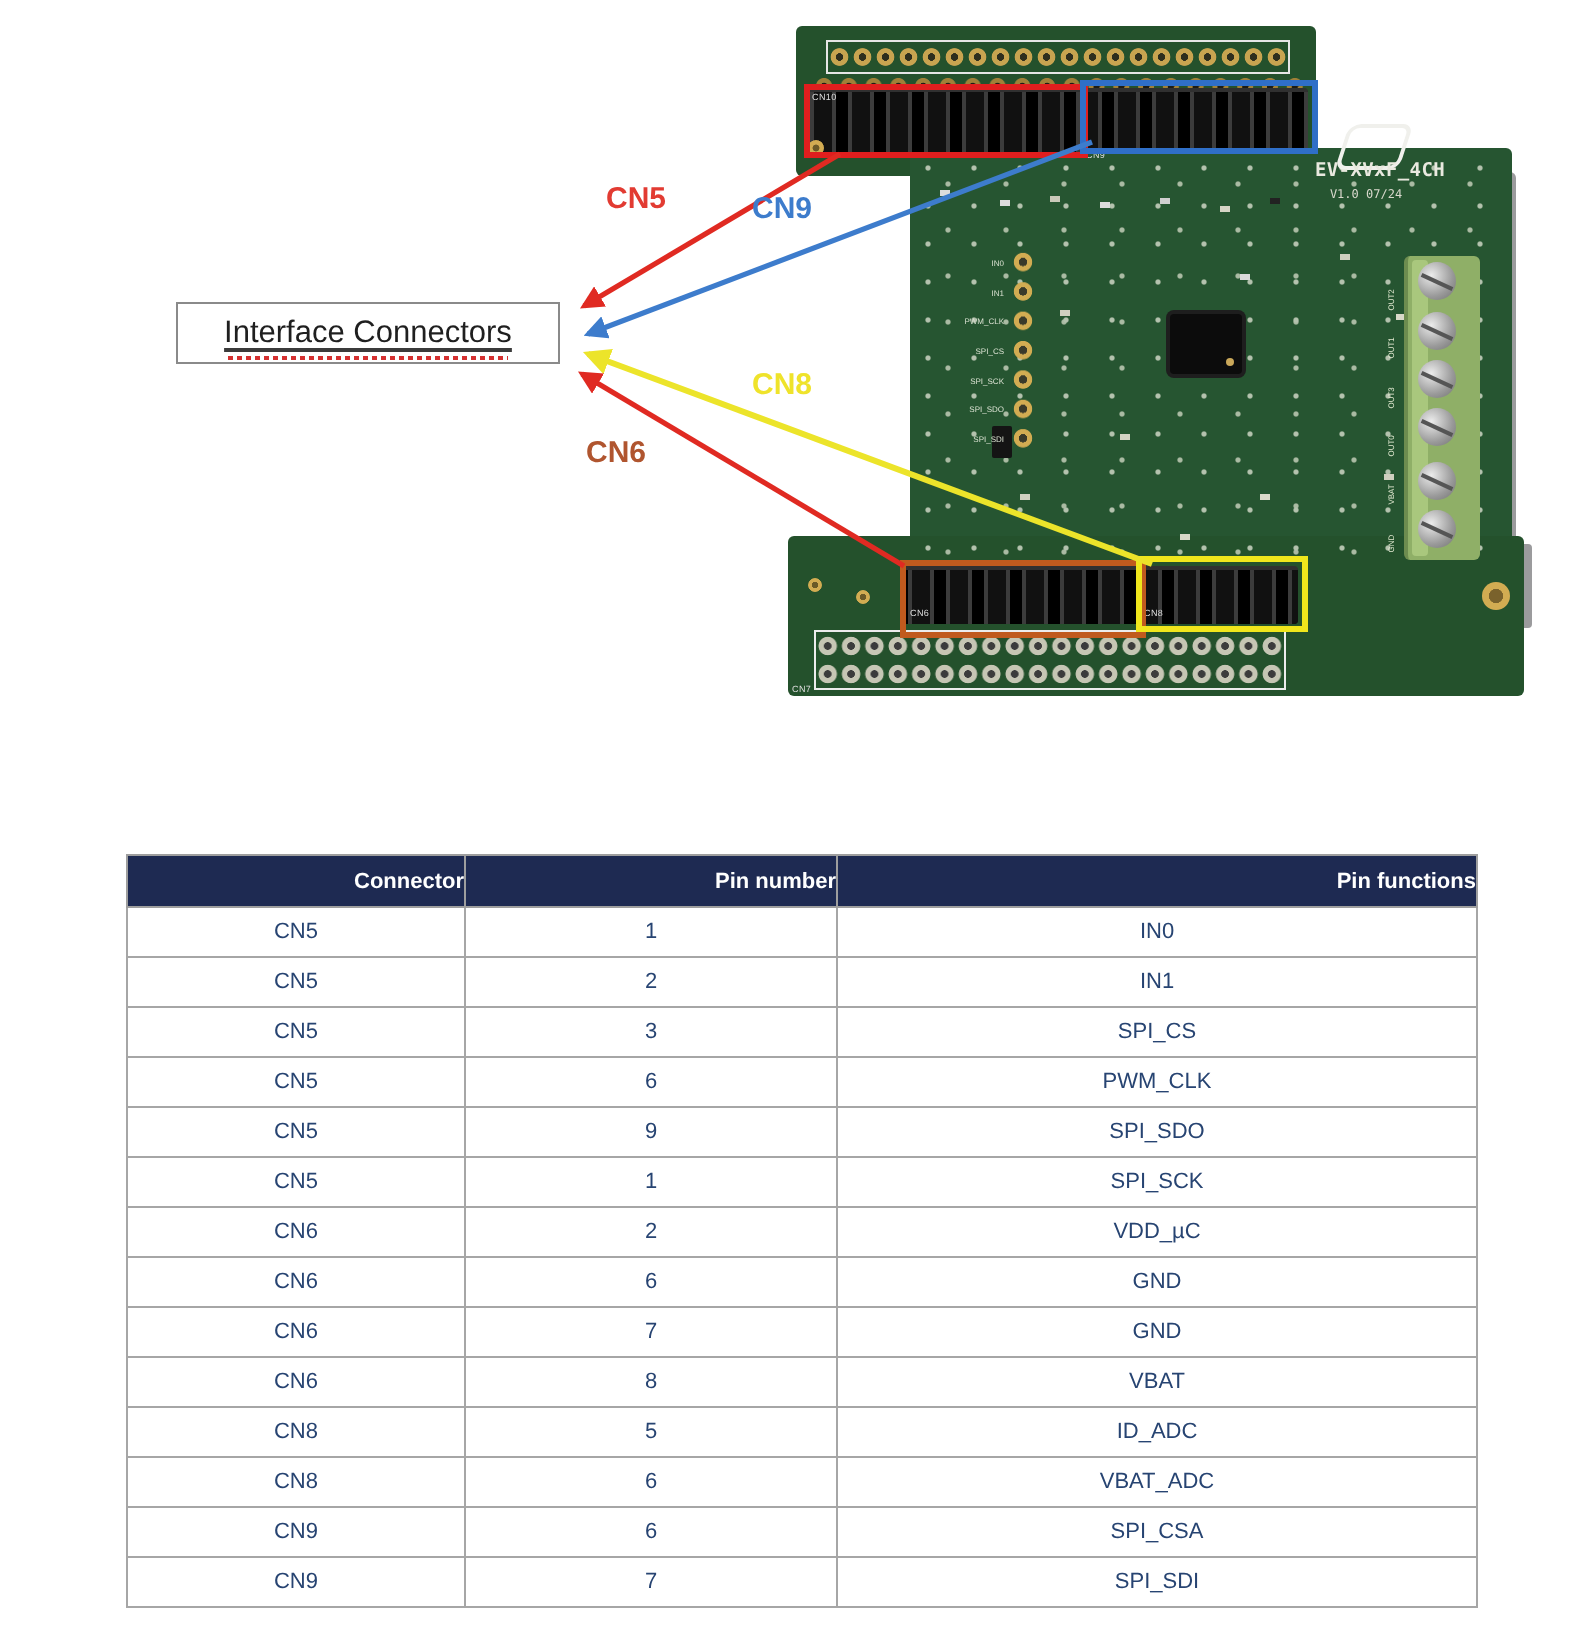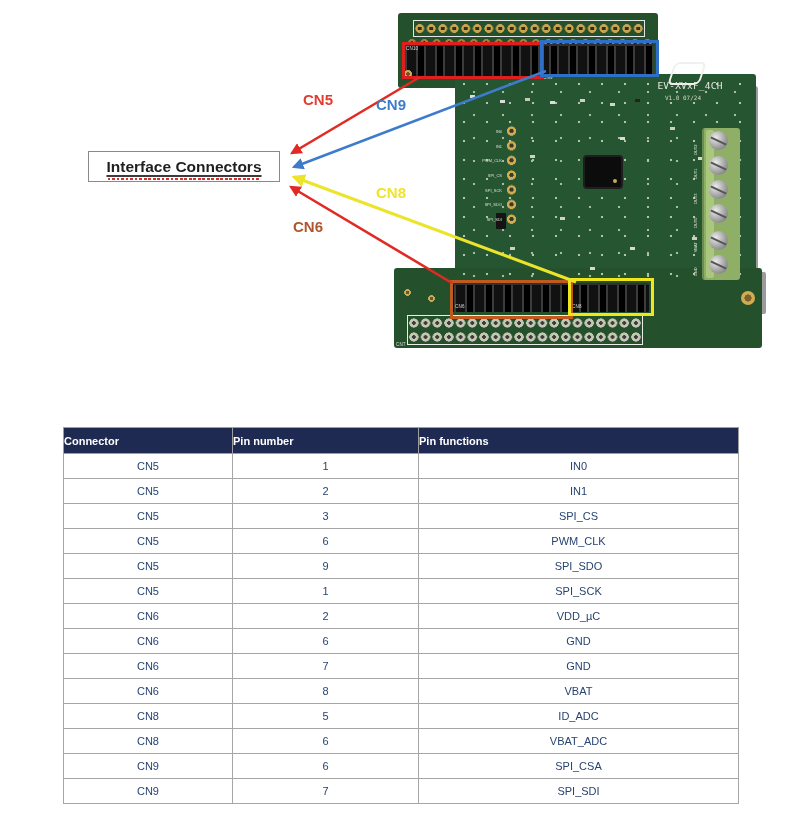--- a/index.html
+++ b/index.html
@@ -37,21 +37,21 @@
   .fid{position:absolute;border-radius:50%;}
   .fid-a{left:404px;top:70px;width:8px;height:8px;background:radial-gradient(circle,#6b5a28 30%,#d2ac52 32% 70%,transparent 72%);}
   .fid-b{left:404px;top:289px;width:7px;height:7px;background:radial-gradient(circle,#6b5a28 30%,#d2ac52 32% 70%,transparent 72%);}
   .fid-c{left:428px;top:295px;width:7px;height:7px;background:radial-gradient(circle,#6b5a28 30%,#d2ac52 32% 70%,transparent 72%);}
   .gold-hole{position:absolute;left:741px;top:291px;width:14px;height:14px;border-radius:50%;
     background:radial-gradient(circle,#7a622c 35%,#d2ac52 37% 78%,#2c4a2c 80%);}
 
   .st-logo{position:absolute;left:671px;top:62px;width:28px;height:19px;border:2.5px solid #f0f0ec;
     border-radius:6px 5px 6px 5px;transform:skewX(-18deg);}
   .board-name{position:absolute;left:628px;top:80px;width:124px;text-align:center;color:#e9e9df;
-    font-family:"DejaVu Sans Mono",monospace;font-size:9.5px;font-weight:normal;letter-spacing:.2px;}
+    font-family:"DejaVu Sans Mono",monospace;font-size:9.5px;font-weight:bold;letter-spacing:.2px;}
   .board-ver{position:absolute;left:628px;top:94px;width:110px;text-align:center;color:#d8d8cc;
     font-family:"DejaVu Sans Mono",monospace;font-size:6px;}
 
   .vias{position:absolute;left:460px;top:80px;width:288px;height:208px;opacity:.85;
     background-image:radial-gradient(circle 1.5px at 4px 4px,#cdd6c4 1px,transparent 1.6px),
                      radial-gradient(circle 1.5px at 14px 12px,#c2cdb8 1px,transparent 1.6px);
     background-size:23px 19px,29px 23px;}
   .stamps{position:absolute;left:470px;top:95px;width:5px;height:3px;background:#dcdcdc;
     box-shadow:30px 5px #dcdcdc,55px 3px #c9c9b9,80px 6px #dcdcdc,110px 4px #cfcfcf,140px 8px #d5d5c5,
       165px 4px #222,60px 60px #d0d0c0,150px 42px #dadada,200px 32px #cfcfbf,228px 62px #d8d8c8,
@@ -86,38 +86,38 @@
   
   .hl{position:absolute;border-style:solid;background:transparent;}
   .hl-red{left:402px;top:42px;width:136px;height:31px;border-width:3px;border-color:#e01e1e;}
   .hl-blue{left:540px;top:40px;width:113px;height:31px;border-width:3px;border-color:#2f6fc8;}
   .hl-orange{left:450px;top:280px;width:117px;height:33px;border-width:3.5px;border-color:#c05a1e;}
   .hl-yellow{left:568px;top:278px;width:80px;height:32px;border-width:3px;border-color:#f0e61c;}
 
   
   .arrows{position:absolute;left:0;top:0;width:794px;height:400px;pointer-events:none;}
   .iface-box{position:absolute;left:88px;top:151px;width:190px;height:29px;background:#fff;
-    border:1.5px solid #8a8a8a;display:flex;align-items:center;justify-content:center;font-weight:bold;}
+    border:1.5px solid #8a8a8a;display:flex;align-items:center;justify-content:center;}
   .iface-box span{position:relative;font-size:15.5px;color:#1f1f1f;
     text-decoration:underline solid #3b3b3b 1.5px;text-underline-offset:3px;}
   .iface-box span::after{content:"";position:absolute;left:2px;right:2px;bottom:-4px;height:2px;
     background-image:repeating-linear-gradient(90deg,#d43030 0 2.5px,transparent 2.5px 4.5px);}
   .cn-label{position:absolute;font-size:15px;font-weight:600;}
   .cn5{left:303px;top:91px;color:#e23b32;}
   .cn9{left:376px;top:96px;color:#3d7ccc;}
   .cn8{left:376px;top:184px;color:#efe32b;font-weight:700;}
   .cn6{left:293px;top:218px;color:#b0552f;}
 
   
   .tbl-title{position:absolute;top:399px;left:103px;width:690px;text-align:center;
     font-weight:bold;font-size:13px;color:#1f3864;}
   .pin-table{position:absolute;left:63px;top:427px;width:675px;border-collapse:collapse;
     table-layout:fixed;font-size:11px;}
   .pin-table th{background:#1e2a52;color:#ffffff;font-weight:bold;height:25px;
-    border:1px solid #9e9e9e;text-align:left;padding:0;}
+    border:1px solid #9e9e9e;text-align:right;padding:0;}
   .pin-table td{height:24px;text-align:center;color:#274472;border:1px solid #a6a6a6;padding:0;background:#fff;}
 </style>
 </head>
 <body>
 
 <div class="stage">
 
   <div>
     <div class="gray-bar"></div>
     <div class="gray-bar2"></div>

